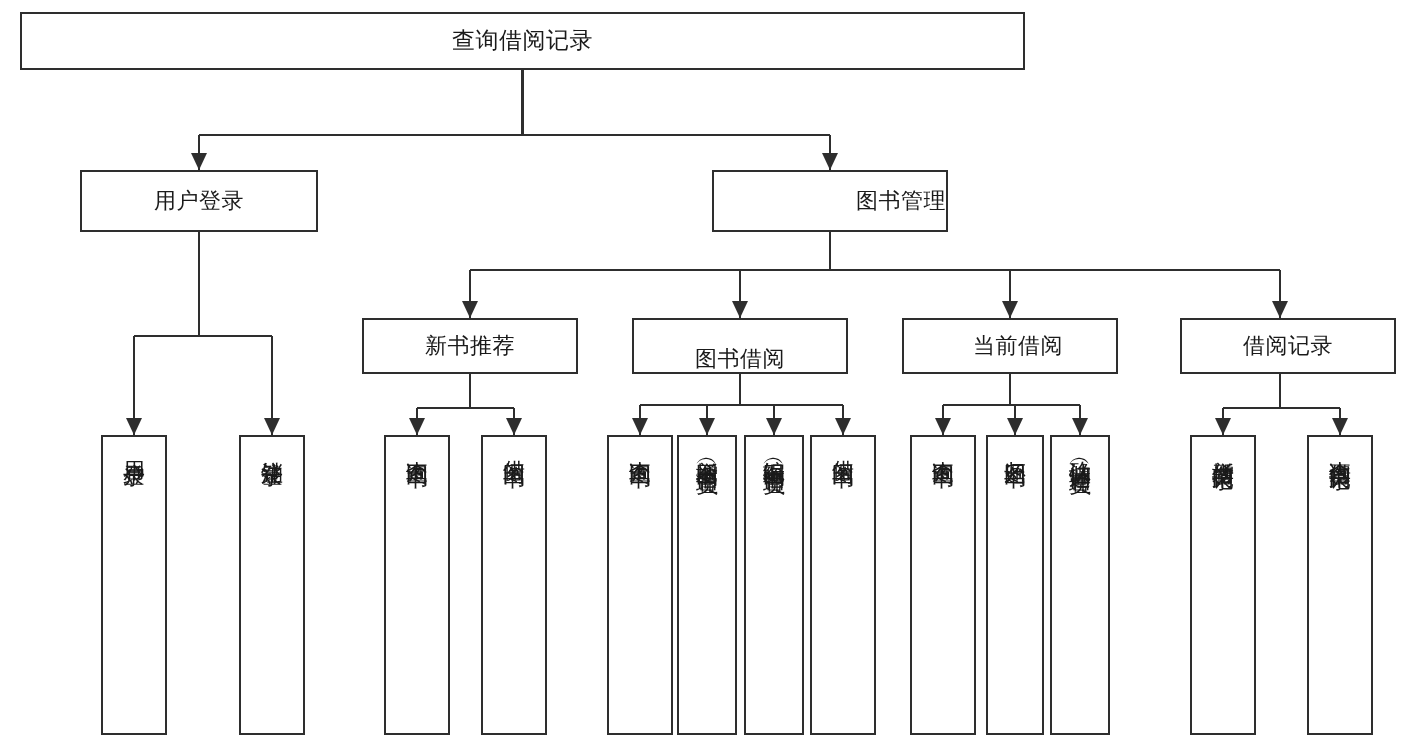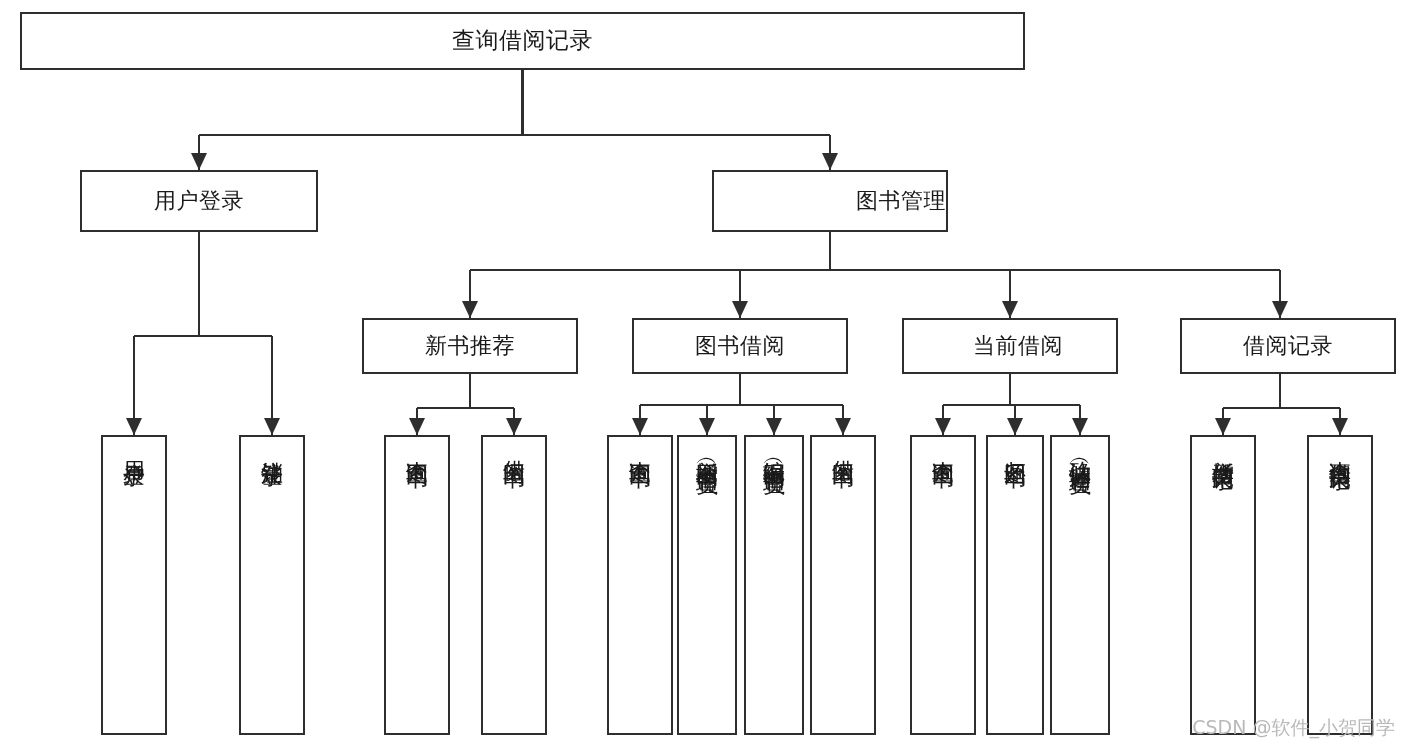--- a/index.html
+++ b/index.html
@@ -137,21 +137,21 @@
   <div class="node horizontal" style="left:80px;top:170px;width:238px;height:62px;">
     <span class="node-label">用户登录</span>
   </div>
   <div class="node horizontal" style="left:712px;top:170px;width:236px;height:62px;justify-content:flex-end;">
     <span class="node-label">图书管理</span>
   </div>
 
   <div class="node horizontal" style="left:362px;top:318px;width:216px;height:56px;">
     <span class="node-label">新书推荐</span>
   </div>
-  <div class="node horizontal" style="left:632px;top:318px;width:216px;height:56px;">
+  <div class="node horizontal" style="left:632px;top:318px;width:216px;height:56px;align-items:flex-end;">
     <span class="node-label">图书借阅</span>
   </div>
   <div class="node horizontal" style="left:902px;top:318px;width:216px;height:56px;padding-left:16px;">
     <span class="node-label">当前借阅</span>
   </div>
   <div class="node horizontal" style="left:1180px;top:318px;width:216px;height:56px;">
     <span class="node-label">借阅记录</span>
   </div>
 
   <div class="node vertical" style="left:101px;top:435px;width:66px;height:300px;">
@@ -191,15 +191,14 @@
     <span class="node-label">确认归还（管理员）</span>
   </div>
 
   <div class="node vertical" style="left:1190px;top:435px;width:66px;height:300px;">
     <span class="node-label">新增借阅记录</span>
   </div>
   <div class="node vertical" style="left:1307px;top:435px;width:66px;height:300px;">
     <span class="node-label">查询借阅记录</span>
   </div>
 
-  <div class="watermark">CSDN @软件_小贺同学</div>
 
 </div>
 
 </body></html>

